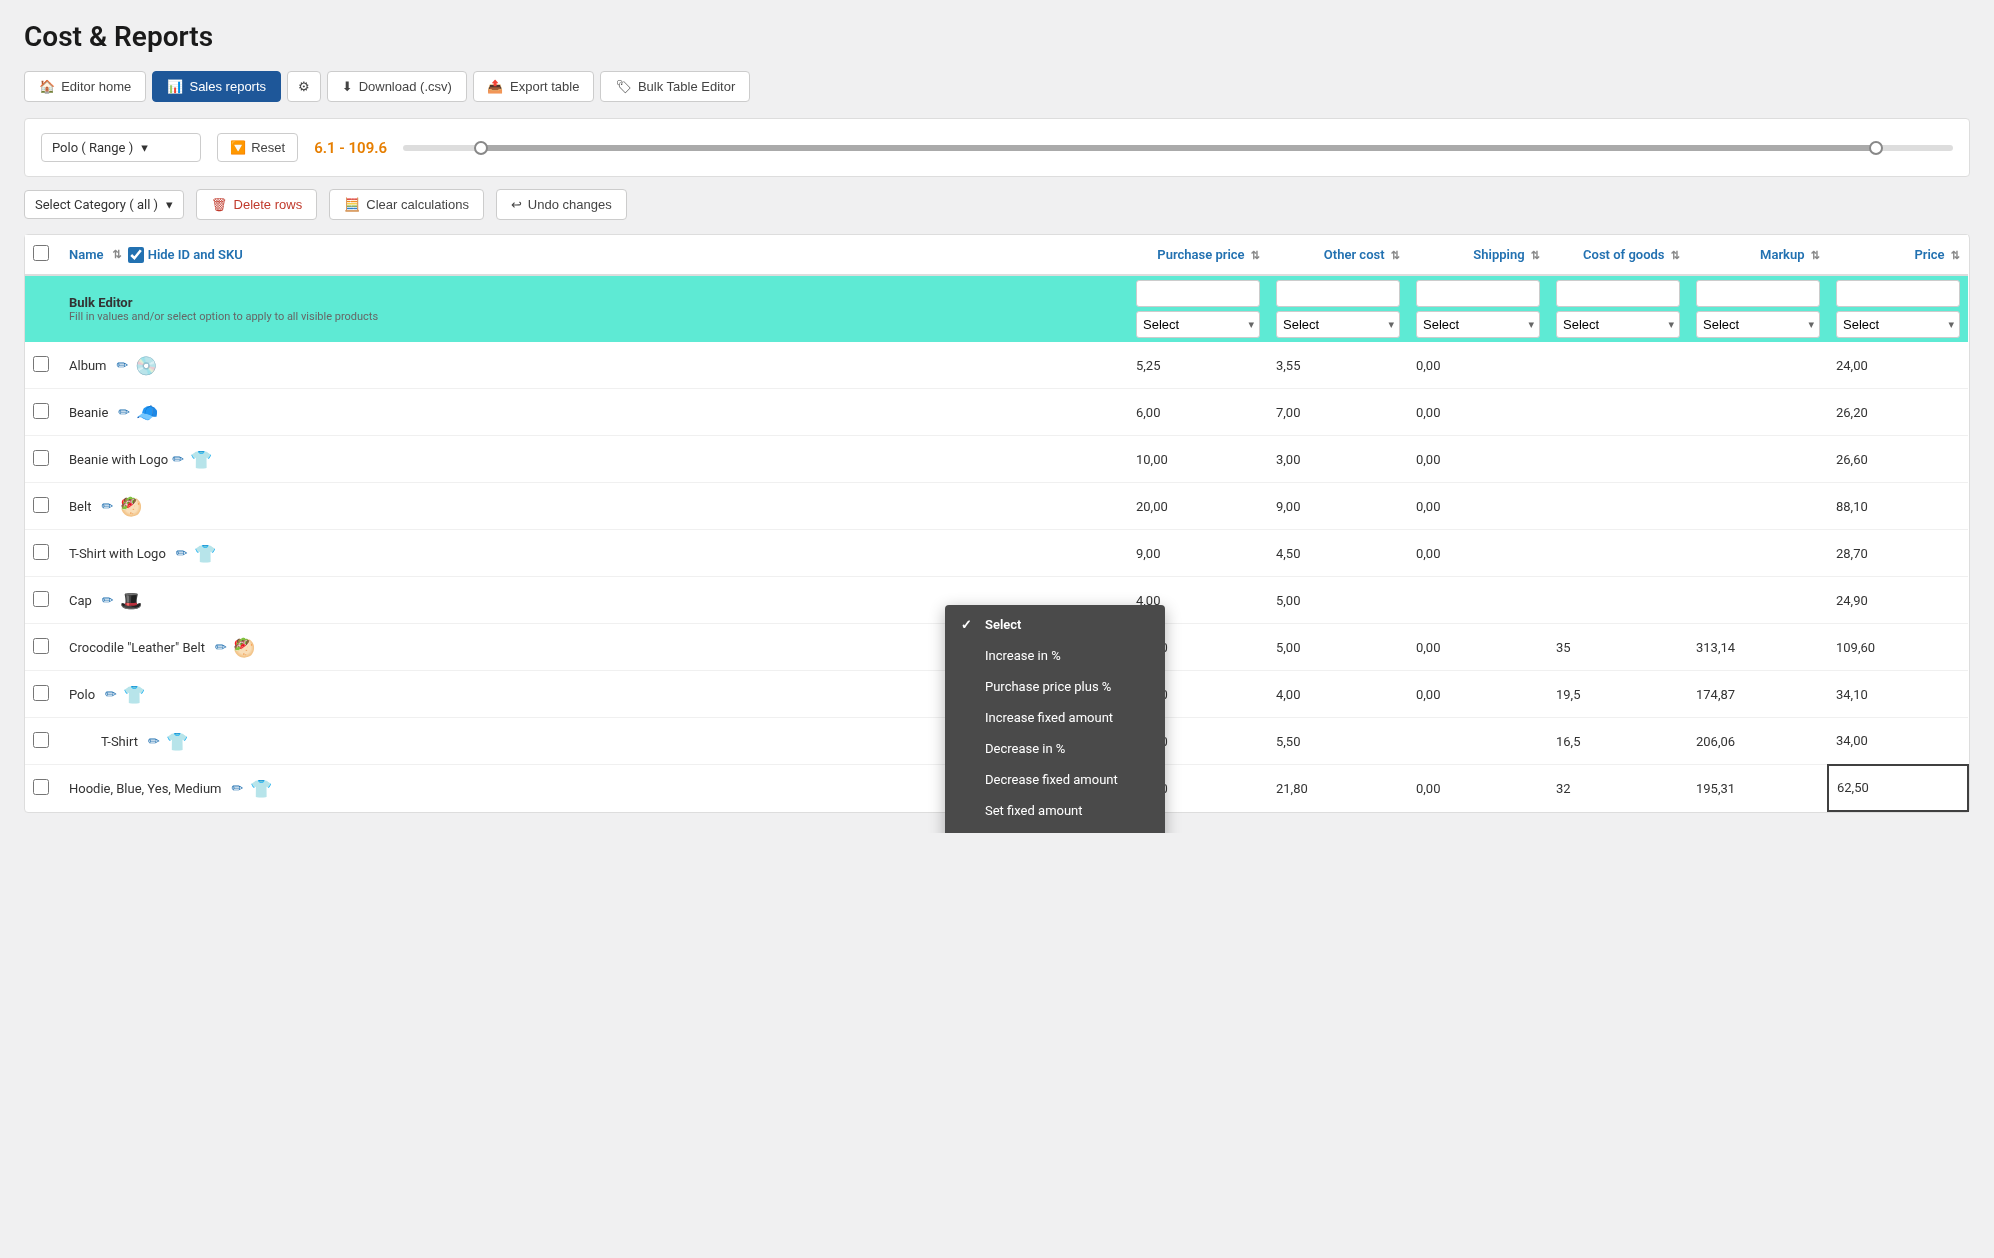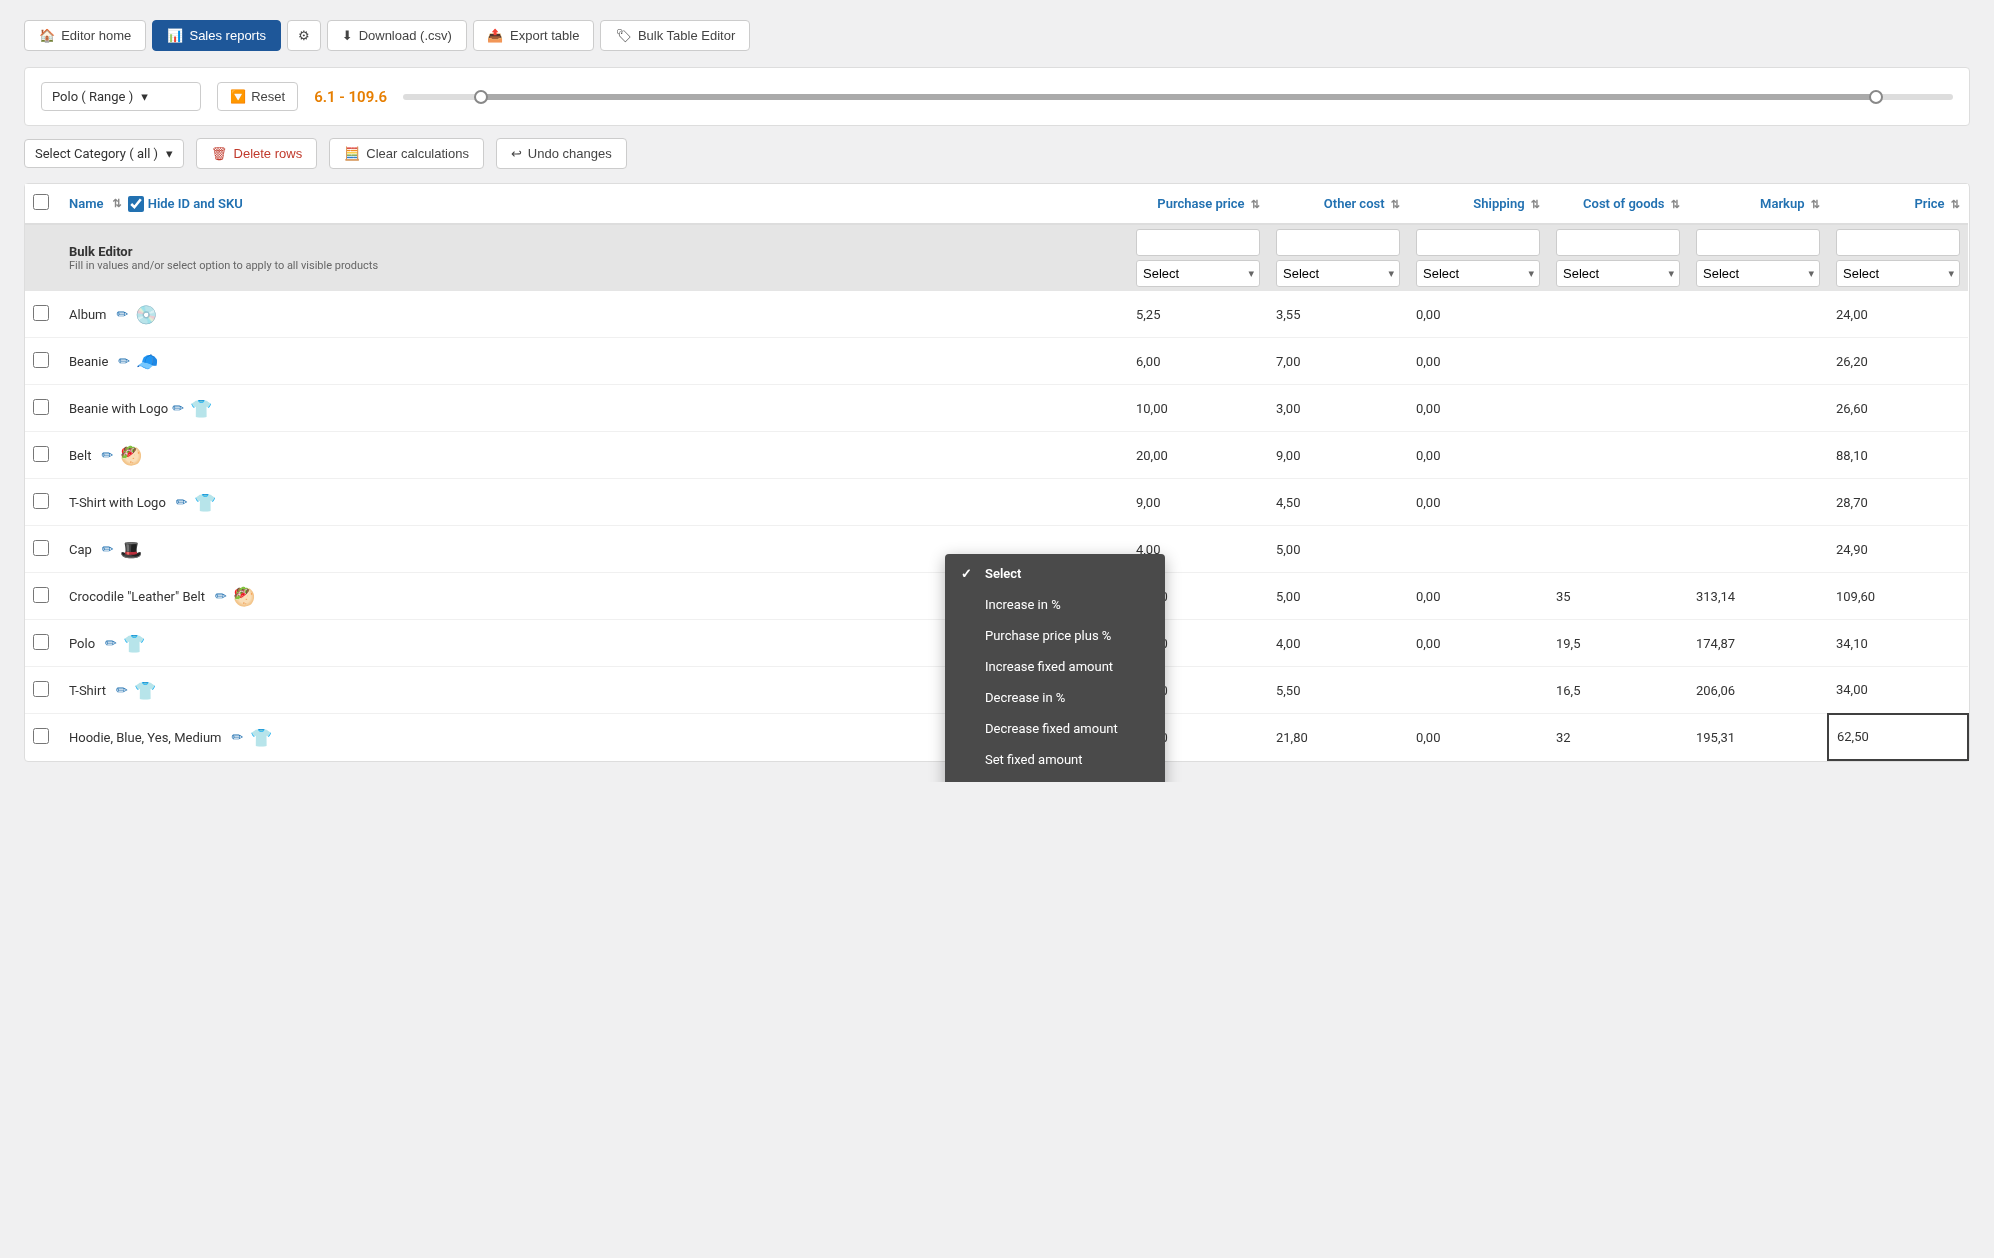--- a/index.html
+++ b/index.html
@@ -182,21 +182,21 @@
       font-size: 13px;
       color: #333;
       vertical-align: middle;
     }
     tbody td.num { }
     .checkbox { width: 16px; height: 16px; cursor: pointer; }
     .checkbox-checked { accent-color: #2271b1; }
 
     
     .bulk-editor-row td {
-      background: #e5e5e5;
+      background: #5eead4;
       padding: 4px 8px;
     }
     .bulk-label { font-weight: 700; font-size: 13px; }
     .bulk-sublabel { font-size: 11px; color: #666; }
     .bulk-input {
       width: 100%;
       border: 1px solid #ccc;
       border-radius: 3px;
       padding: 5px 6px;
       font-size: 13px;
@@ -264,20 +264,21 @@
     .col-shipping { width: 140px; }
     .col-cogs { width: 140px; }
     .col-markup { width: 140px; }
     .col-price { width: 140px; }
   </style>
 </head>
 <body>
 
 <div class="page-wrapper">
 
+  <h1 class="page-title">Cost &amp; Reports</h1>
 
   <div class="toolbar">
     <button class="toolbar-btn">
       <span>🏠</span>
       <span>Editor home</span>
     </button>
     <button class="toolbar-btn active">
       <span>📊</span>
       <span>Sales reports</span>
     </button>
@@ -586,21 +587,21 @@
     <td class="col-cogs num">19,5</td>
     <td class="col-markup num">174,87</td>
     <td class="col-price num" style="">34,10</td>
   </tr>
           <tr>
     <td class="col-check">
       <input type="checkbox" class="checkbox" style="">
     </td>
     <td class="col-name">
       <div class="prod-actions">
-        <span style="margin-right:6px;">T-Shirt</span>
+        <span style="margin-right:6px;margin-left:32px;">T-Shirt</span>
         <span class="prod-edit-icon">✏</span>
         <span class="prod-img">👕</span>
       </div>
     </td>
     <td class="col-purchase num">11,00</td>
     <td class="col-other num">5,50</td>
     <td class="col-shipping num"></td>
     <td class="col-cogs num">16,5</td>
     <td class="col-markup num">206,06</td>
     <td class="col-price num" style="">34,00</td>

